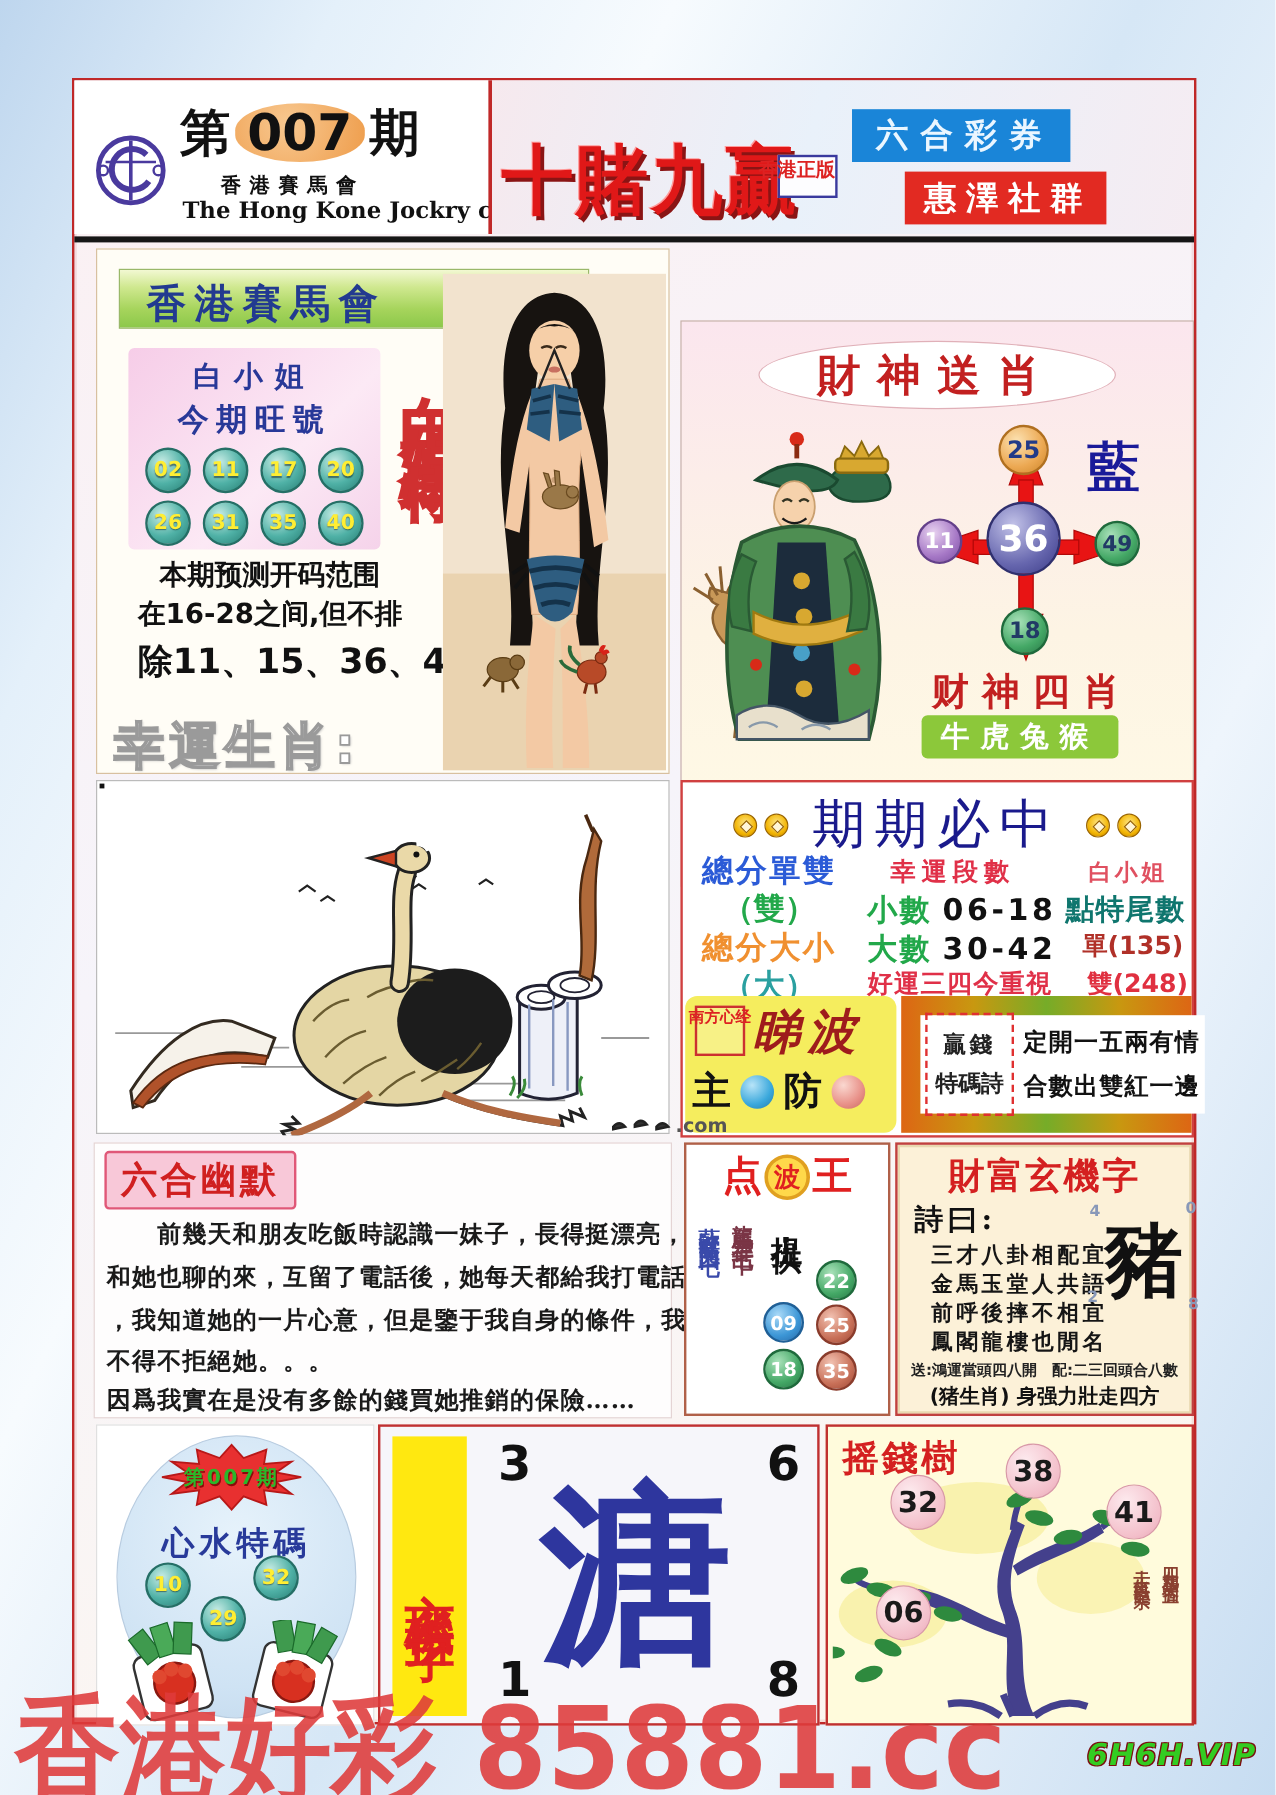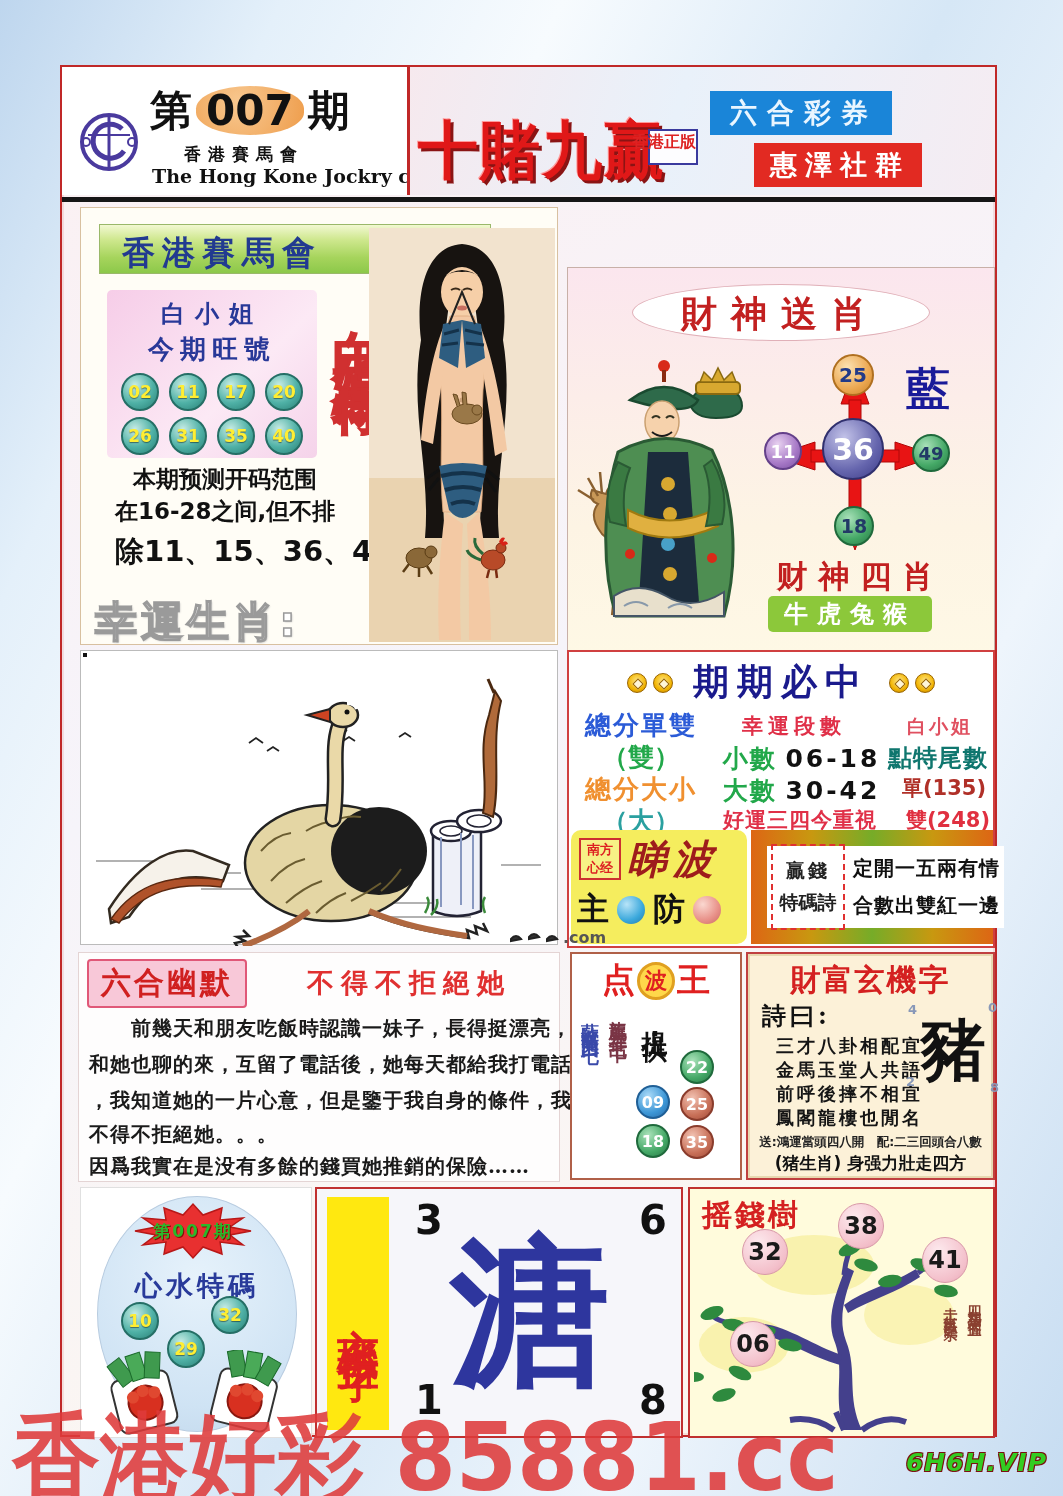--- a/index.html
+++ b/index.html
@@ -267,21 +267,21 @@
           <path d="M448,286 q5,-6 10,0 l-10,2z"></path>
           <path d="M466,288 q5,-6 10,0 l-10,2z"></path>
       </g>
     </svg>
   </div>
 
   <div class="panel" style="left:567px;top:650px;width:428px;height:298px;border:2px solid #d04040;background:#fff">
     <div class="abs" style="left:0;top:6px;width:424px;display:flex;align-items:center;justify-content:center;gap:6px">
       <span class="coin"></span>
         <span class="coin"></span>
-      <span class="serif nw" style="font-size:36px;font-weight:700;color:#1a1a8c;letter-spacing:8px;margin:0 14px">期期必中</span>
+      <span class="serif nw" style="font-size:44px;font-weight:400;color:#1a1a8c;letter-spacing:8px;margin:0 14px">期期必中</span>
       <span class="coin"></span>
         <span class="coin"></span>
     </div>
     <div class="abs nw" style="left:6px;top:56px;width:132px;text-align:center;font-size:26px;font-weight:900;color:#2b5bd7;letter-spacing:2px">總分單雙</div>
     <div class="abs nw" style="left:6px;top:88px;width:132px;text-align:center;font-size:26px;font-weight:900;color:#22a84a">（雙）</div>
     <div class="abs nw" style="left:6px;top:120px;width:132px;text-align:center;font-size:26px;font-weight:900;color:#f09030;letter-spacing:2px">總分大小</div>
     <div class="abs nw" style="left:6px;top:152px;width:132px;text-align:center;font-size:26px;font-weight:900;color:#2aa0a0">（大）</div>
     <div class="abs nw" style="left:140px;top:60px;width:170px;text-align:center;font-size:21px;font-weight:900;color:#e03048;letter-spacing:5px">幸運段數</div>
     <div class="abs nw" style="left:140px;top:90px;width:185px;text-align:center;font-size:25px;font-weight:900">
       <span style="color:#22a84a;letter-spacing:2px">小數</span>
@@ -291,21 +291,21 @@
       <span style="color:#22a84a;letter-spacing:2px">大數</span>
       <span style="color:#111;letter-spacing:3px">30-42</span>
     </div>
     <div class="abs nw" style="left:136px;top:154px;width:190px;text-align:center;font-size:21px;font-weight:900;color:#e03048;letter-spacing:1px">好運三四今重視</div>
     <div class="abs nw" style="left:318px;top:62px;width:106px;text-align:center;font-size:19px;font-weight:900;color:#e05060;letter-spacing:3px">白小姐</div>
     <div class="abs nw" style="left:312px;top:90px;width:114px;text-align:center;font-size:24px;font-weight:900;color:#0f766e;letter-spacing:1px">點特尾數</div>
     <div class="abs nw" style="left:322px;top:122px;width:106px;text-align:center;font-size:21px;font-weight:900;color:#b03028">單(135)</div>
     <div class="abs nw" style="left:330px;top:154px;width:98px;text-align:center;font-size:21px;font-weight:900;color:#e03040">雙(248)</div>
 
     <div class="abs" style="left:2px;top:178px;width:176px;height:114px;background:#f5ed5e;border-radius:10px">
-      <div class="abs" style="left:8px;top:8px;width:42px;height:42px;border:2px solid #cc3030;display:flex;flex-direction:column;justify-content:center;background:rgba(255,255,255,.25)">
+      <div class="abs" style="left:8px;top:8px;width:42px;height:42px;border:2px solid #cc3030;display:flex;flex-direction:row;justify-content:center;background:rgba(255,255,255,.25)">
         <div class="nw" style="text-align:center;font-size:13px;font-weight:900;color:#d22;line-height:18px">南方</div>
         <div class="nw" style="text-align:center;font-size:13px;font-weight:900;color:#d22;line-height:18px">心经</div>
       </div>
       <div class="abs serif nw" style="left:56px;top:2px;font-size:40px;font-weight:900;color:#9e1c1c;letter-spacing:6px;font-style:italic">睇波</div>
       <div class="abs" style="left:6px;top:58px;display:flex;align-items:center;gap:8px">
         <span class="nw" style="font-size:32px;font-weight:900;color:#111">主</span>
         <span style="width:28px;height:28px;border-radius:50%;display:inline-block;background:radial-gradient(circle at 35% 30%,#b8e4f8,#3aa8dc 60%,#2478a8)"></span>
         <span class="nw" style="font-size:32px;font-weight:900;color:#111">防</span>
         <span style="width:28px;height:28px;border-radius:50%;display:inline-block;background:radial-gradient(circle at 35% 30%,#fad8d0,#e89088 60%,#c86860)"></span>
       </div>
@@ -321,21 +321,20 @@
           <div class="nw" style="font-size:20px;font-weight:900;color:#111;letter-spacing:1px">定開一五兩有情</div>
           <div class="nw" style="font-size:20px;font-weight:900;color:#111;letter-spacing:1px">合數出雙紅一邊</div>
         </div>
       </div>
     </div>
   </div>
   <div class="abs nw" style="left:563px;top:928px;font-size:16px;font-weight:bold;color:#555">.com</div>
 
   <div class="panel" style="left:78px;top:952px;width:482px;height:230px;border:1px solid #e4d4d4;background:#fefdfd">
     <div class="abs nw" style="left:8px;top:6px;background:#f8c8d8;border:2px solid #e05878;border-radius:4px;padding:2px 12px;font-size:30px;font-weight:900;color:#d02020;letter-spacing:3px">六合幽默</div>
-    <div class="abs nw" style="left:228px;top:12px;font-size:27px;font-weight:900;color:#e03030;letter-spacing:7px">不得不拒絕她</div>
     <div class="abs nw serif" style="left:52px;top:62px;font-size:20px;font-weight:bold;color:#1a1a1a;letter-spacing:1px">前幾天和朋友吃飯時認識一妹子，長得挺漂亮，</div>
     <div class="abs nw serif" style="left:10px;top:98px;font-size:20px;font-weight:bold;color:#1a1a1a;letter-spacing:1px">和她也聊的來，互留了電話後，她每天都給我打電話</div>
     <div class="abs nw serif" style="left:10px;top:134px;font-size:20px;font-weight:bold;color:#1a1a1a;letter-spacing:1px">，我知道她的一片心意，但是鑒于我自身的條件，我</div>
     <div class="abs nw serif" style="left:10px;top:168px;font-size:20px;font-weight:bold;color:#1a1a1a;letter-spacing:1px">不得不拒絕她。。。</div>
     <div class="abs nw serif" style="left:10px;top:200px;font-size:20px;font-weight:bold;color:#1a1a1a;letter-spacing:1px">因爲我實在是没有多餘的錢買她推銷的保險……</div>
   </div>
 
   <div class="panel" style="left:570px;top:952px;width:172px;height:228px;border:2px solid #b06048;background:#fff">
     <div class="abs" style="left:0;top:4px;width:168px;display:flex;align-items:center;justify-content:center;gap:2px">
       <span class="serif nw" style="font-size:33px;font-weight:900;color:#e02020">点</span>

